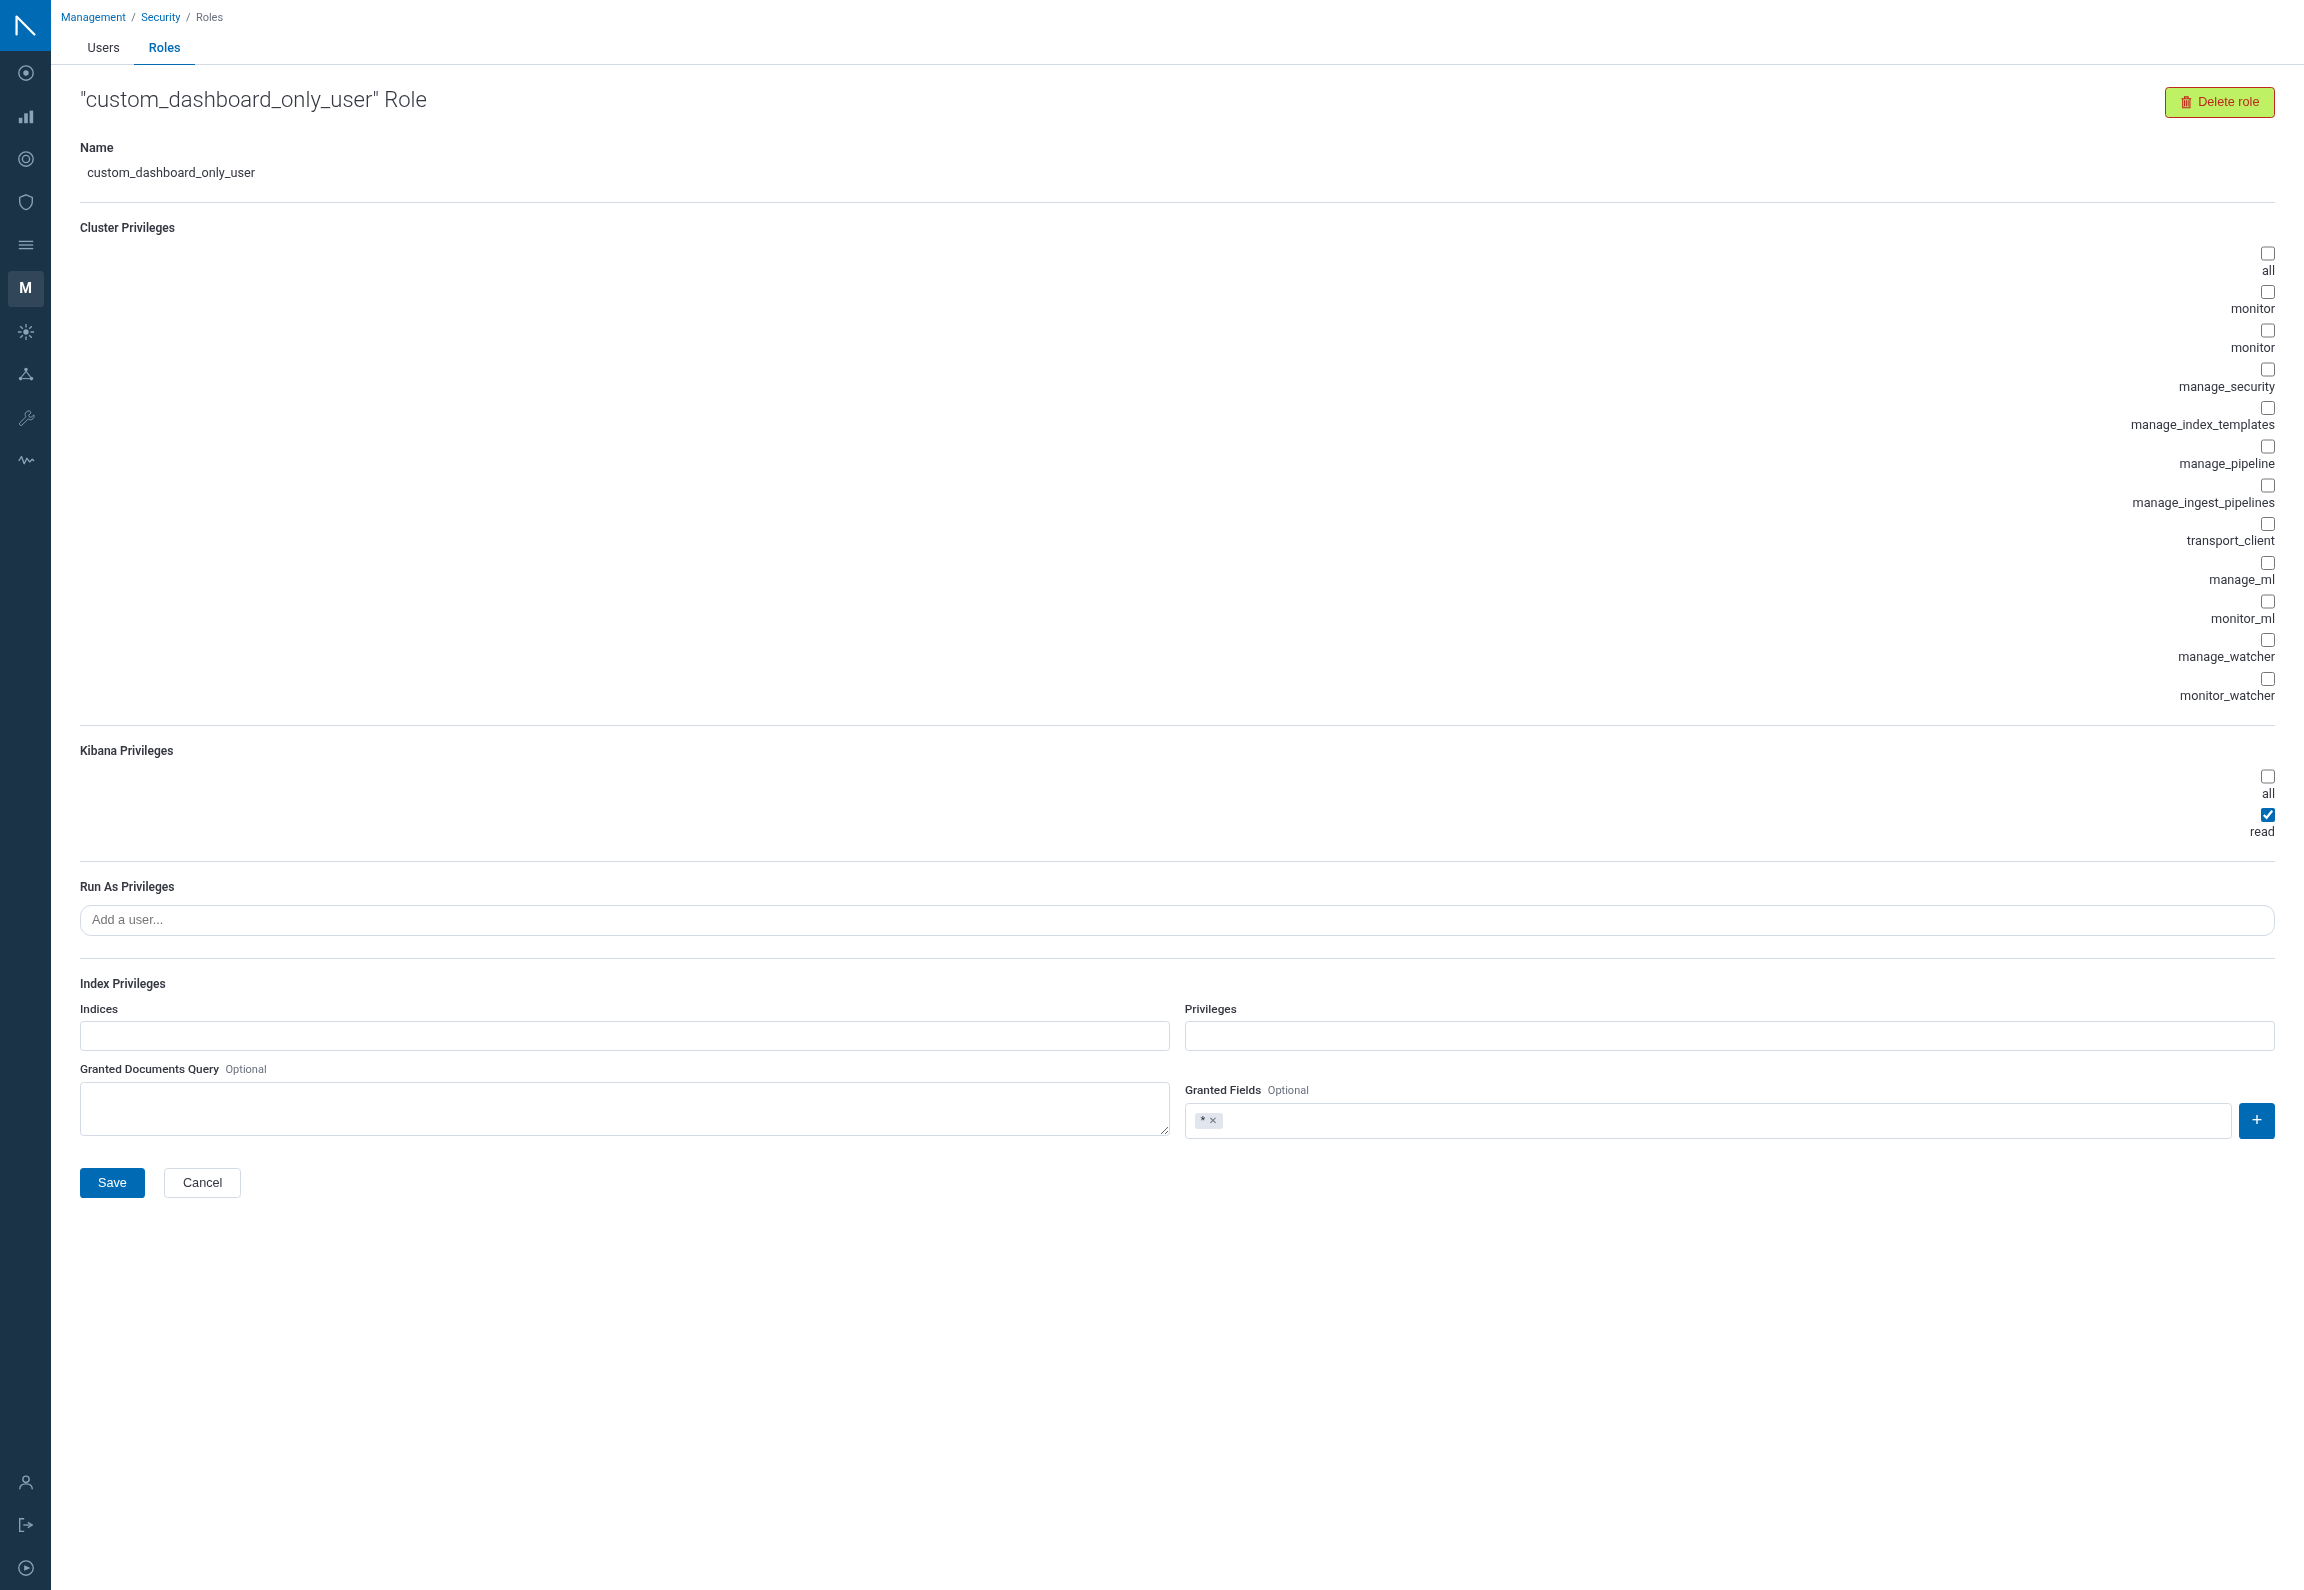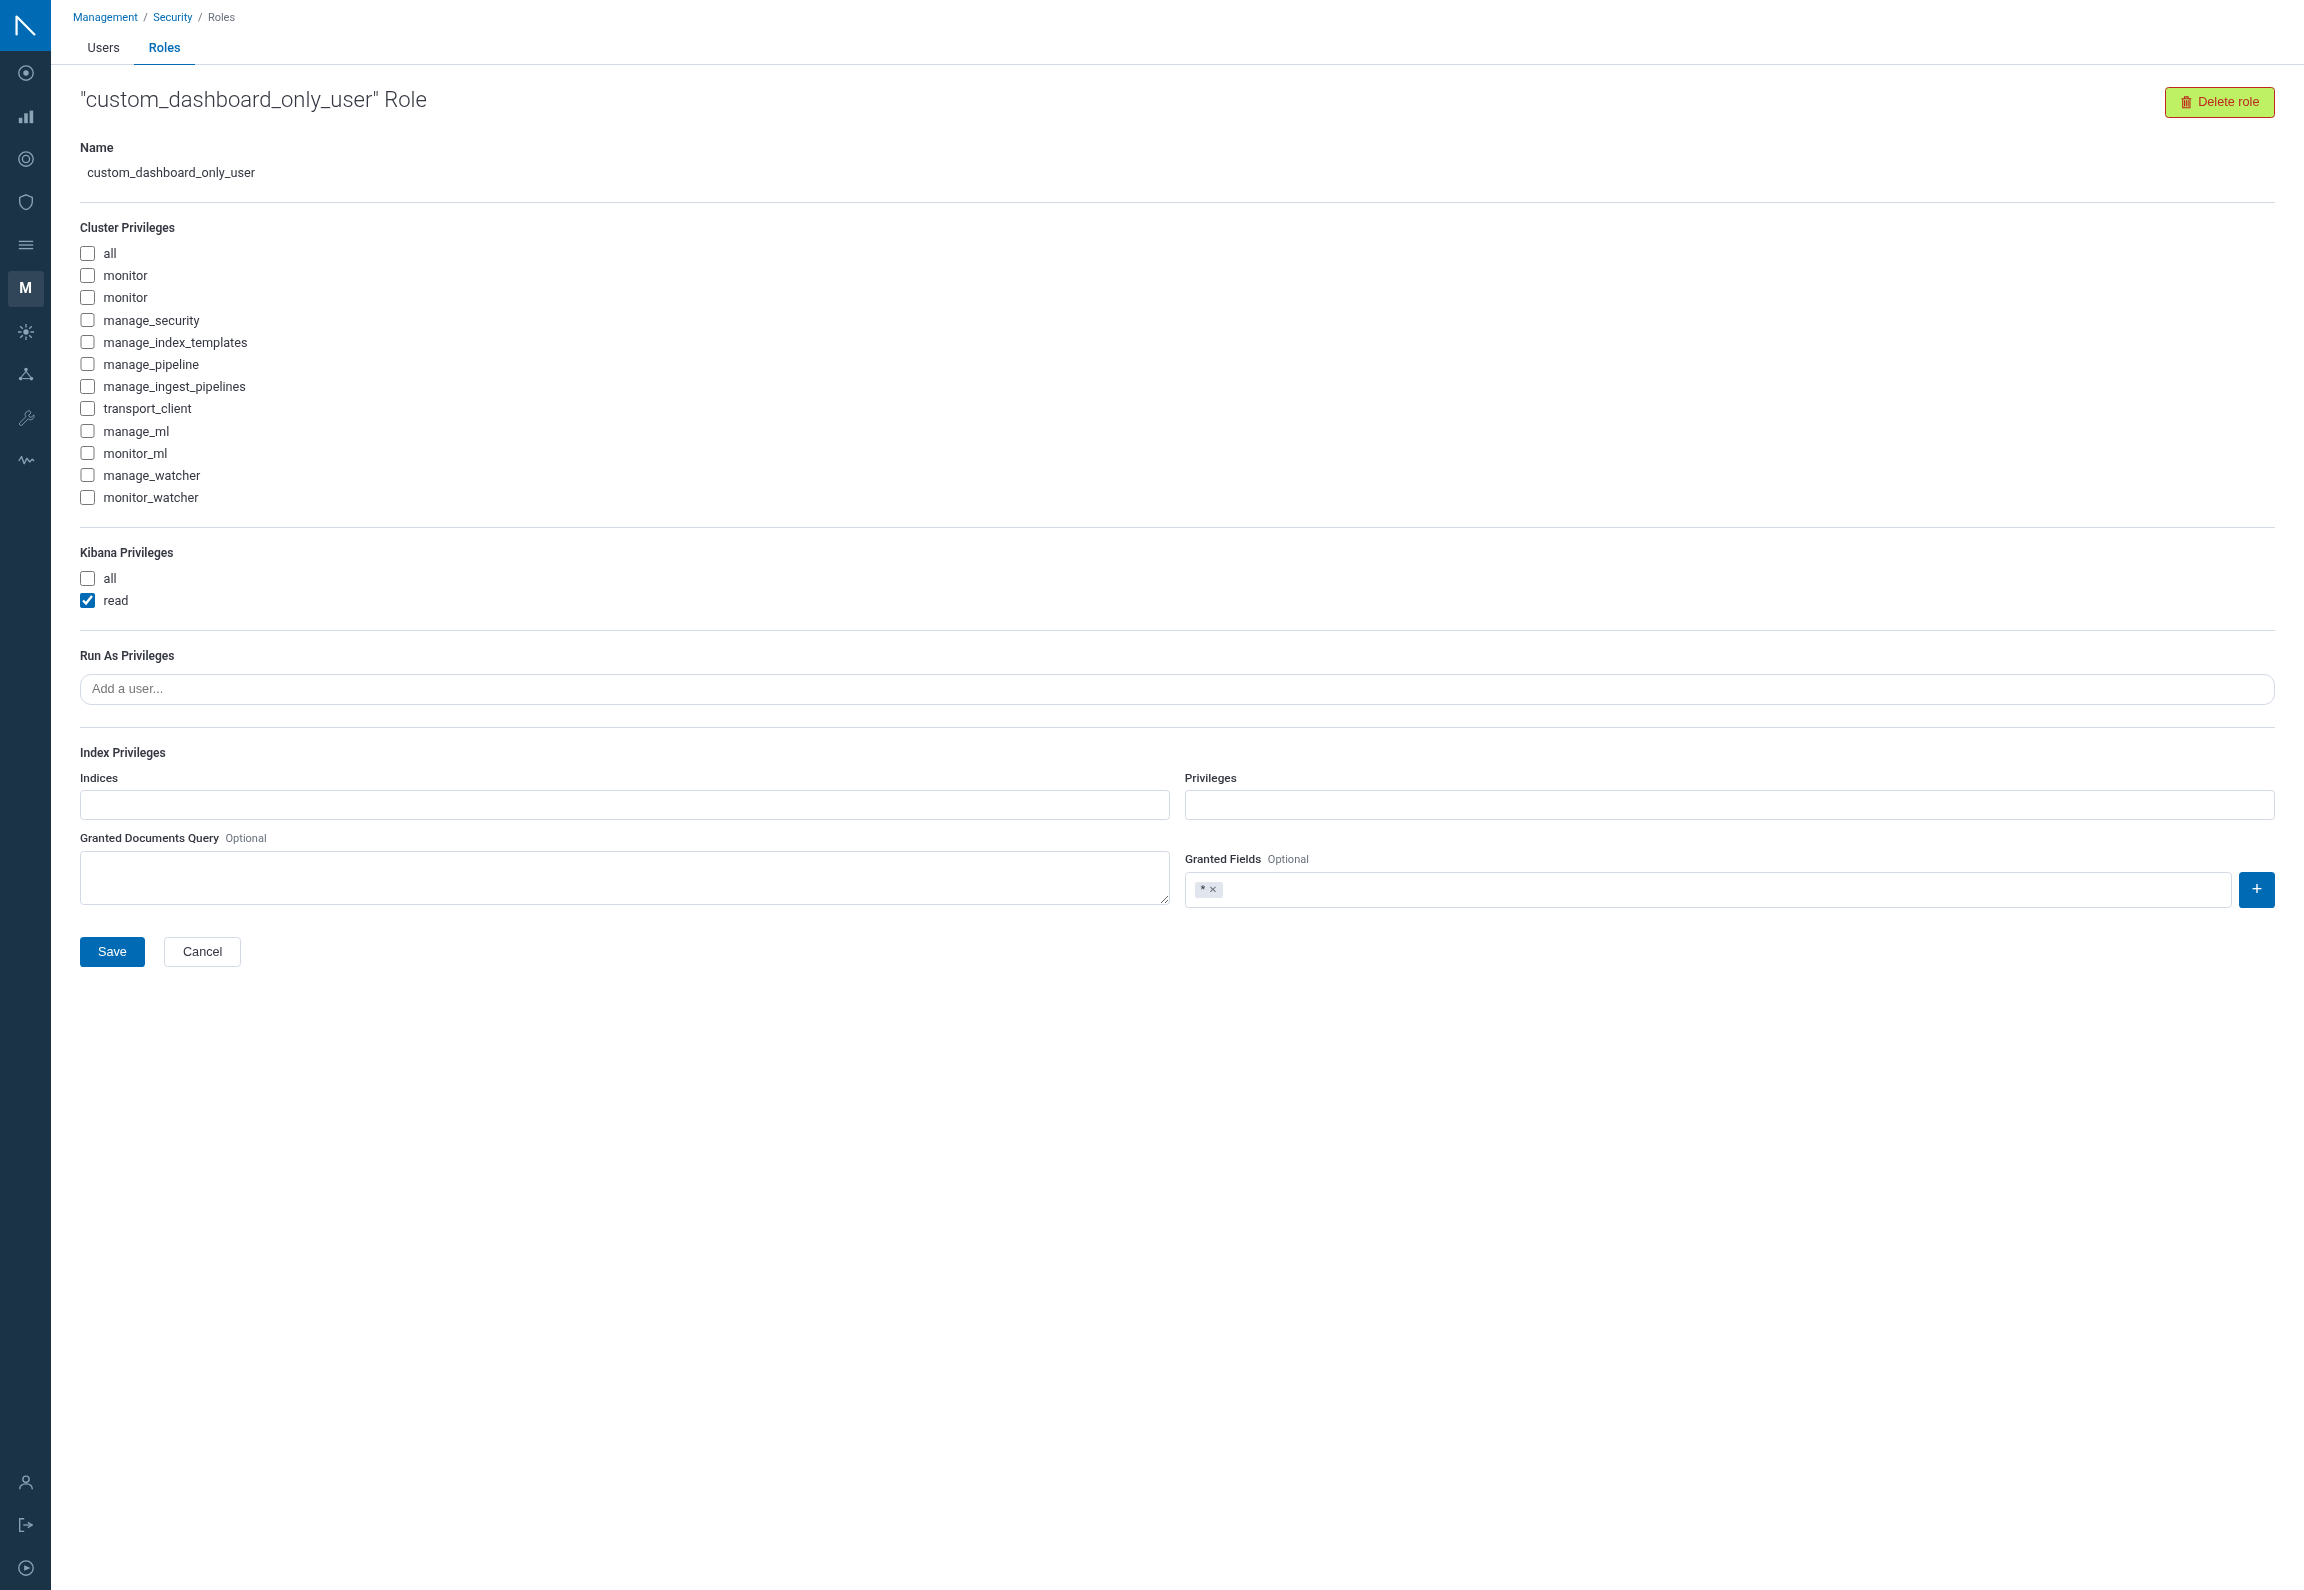--- a/index.html
+++ b/index.html
@@ -45,21 +45,21 @@
     
     .main {
       flex: 1;
       display: flex;
       flex-direction: column;
       overflow: hidden;
     }
 
     
     .breadcrumb {
-      padding: 11px 22px 0;
+      padding: 11px 10px 0;
       font-size: 11px;
       color: #69707d;
       display: flex;
       align-items: flex-start;
       gap: 5.4px;
     }
     .breadcrumb a { color: #006bb4; text-decoration: none; }
     .breadcrumb span { color: #69707d; }
 
     
@@ -131,25 +131,26 @@
     .privileges-section { margin-bottom: 22px; }
     .privileges-title {
       font-size: 12px;
       font-weight: 600;
       color: #343741;
       margin-bottom: 11px;
     }
 
     .checkbox-item {
       display: flex;
-      align-items: flex-start;
-      gap: 9px;
+      align-items: flex-end;
+      gap: 2px;
       margin-bottom: 7.2px;
       font-size: 12.7px;
       color: #343741;
+      flex-direction: column;
     }
     .checkbox-item input[type="checkbox"] {
       width: 14.5px;
       height: 14.5px;
       cursor: pointer;
       accent-color: #006bb4;
     }
 
     .run-as-section { margin-bottom: 22px; }
     .run-as-input {

